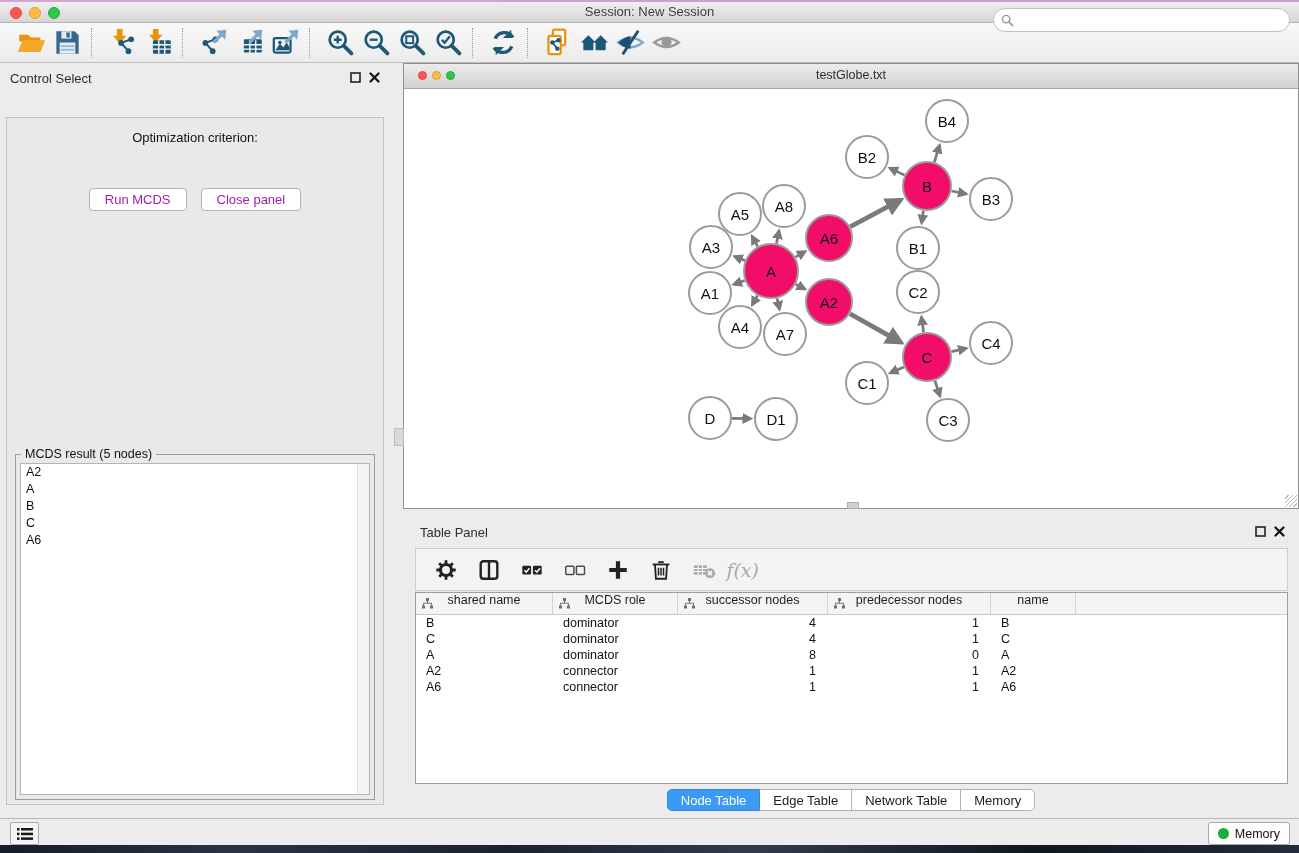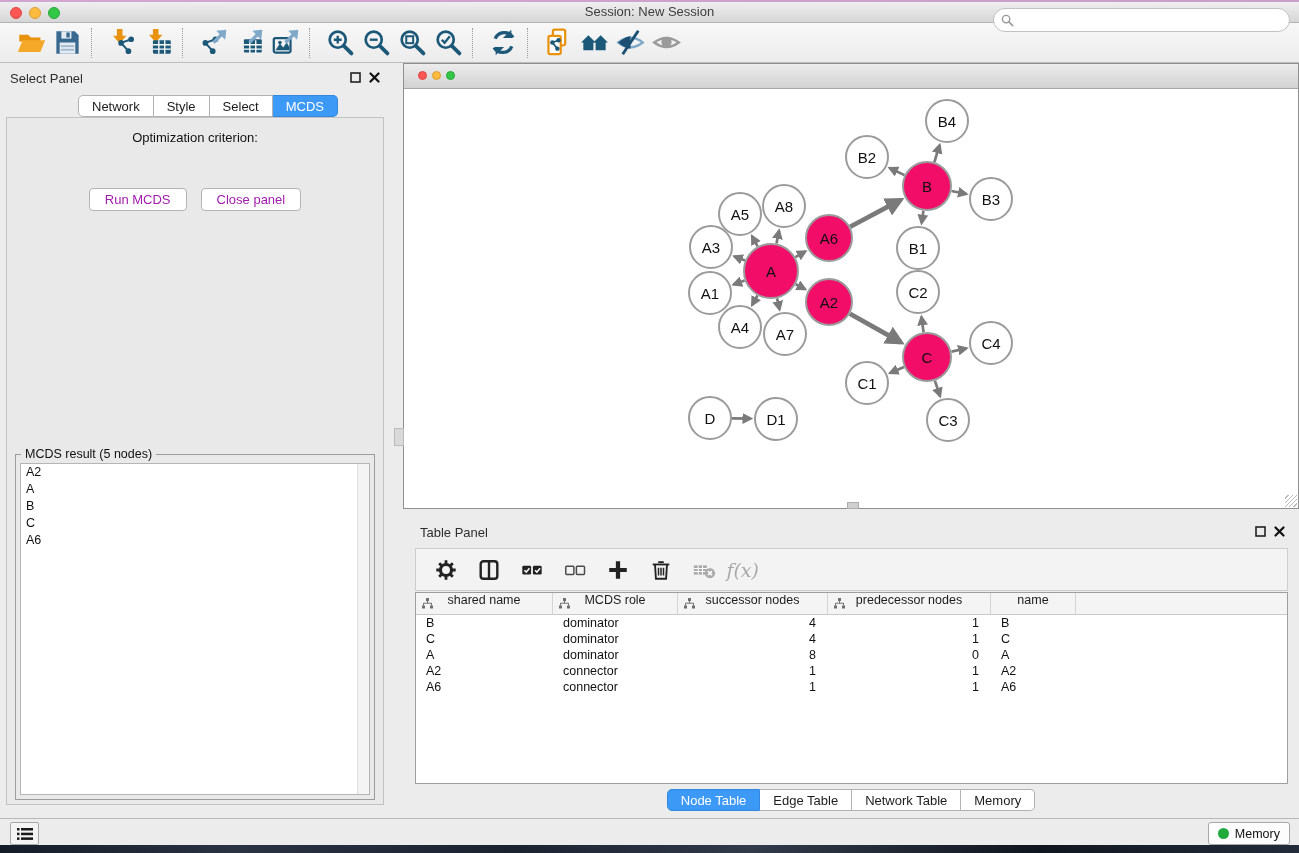--- a/index.html
+++ b/index.html
@@ -239,35 +239,29 @@
     </div>
   <div class="search">
     <svg width="13" height="13" viewBox="0 0 14 14">
         <circle cx="5.5" cy="5.5" r="4" fill="none" stroke="#9a9a9a" stroke-width="1.5"></circle>
         <path d="M8.5 8.5 L12.5 12.5" stroke="#9a9a9a" stroke-width="1.7" stroke-linecap="round"></path>
       </svg>
     <input placeholder="" style="">
   </div>
 
   <div class="control-panel">
-    <div class="cp-header panel-title">Select Panel</div>
+    <div class="cp-header panel-title">Control Select</div>
     <div class="cp-winicons win-icons">
       <svg viewBox="0 0 11 11">
           <rect x="1" y="1" width="9" height="9" fill="none" stroke="#222" stroke-width="1.6"></rect>
         </svg>
       <svg viewBox="0 0 11 11">
           <path d="M1.5 1.5 L9.5 9.5 M9.5 1.5 L1.5 9.5" stroke="#111" stroke-width="2.2" stroke-linecap="round"></path>
         </svg>
     </div>
-    <div class="cp-tabs seg">
-        <div class="seg-btn">Network</div>
-        <div class="seg-btn">Style</div>
-        <div class="seg-btn">Select</div>
-        <div class="seg-btn active">MCDS</div>
-      </div>
     <div class="cp-body">
       <div class="opt-label">Optimization criterion:</div>
       <div class="cp-buttons">
         <button class="btn">Run MCDS</button>
         <button class="btn">Close panel</button>
       </div>
       <div class="result-box">
         <div class="result-legend">MCDS result (5 nodes)</div>
         <div class="result-list">
           <div>
@@ -283,20 +277,21 @@
     </div>
   </div>
 
   <div class="network-frame">
     <div class="nf-titlebar">
       <div class="lights">
         <div class="light red"></div>
         <div class="light yellow"></div>
         <div class="light green"></div>
       </div>
+      <div class="nf-title">testGlobe.txt</div>
     </div>
     <div class="nf-canvas">
       <svg width="894" height="419" viewBox="0 0 894 419">
           <defs>
             <marker id="arr" viewBox="0 0 4 4" markerWidth="4" markerHeight="4" refX="3.1" refY="2" orient="auto" markerUnits="strokeWidth">
               <path d="M0 0 L4 2 L0 4 z" fill="#7a7a7a"></path>
             </marker>
           </defs>
           <line x1="340.660661340899" y1="191.49943361475772" x2="329.667777166535" y2="195.4640803661677" stroke="#7a7a7a" stroke-width="2.7" marker-end="url(#arr)"></line>
           <line x1="341.0026526552127" y1="171.6010610620851" x2="330.3604735426731" y2="167.34418941706926" stroke="#7a7a7a" stroke-width="2.7" marker-end="url(#arr)"></line>

